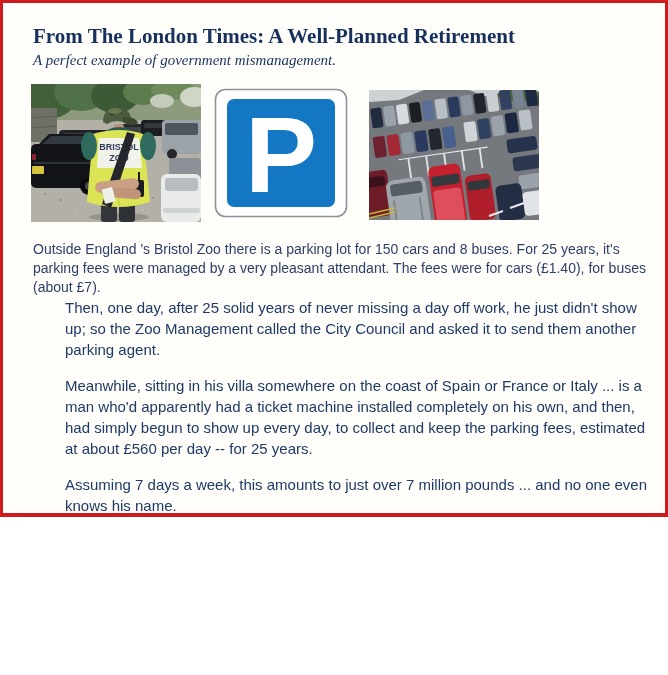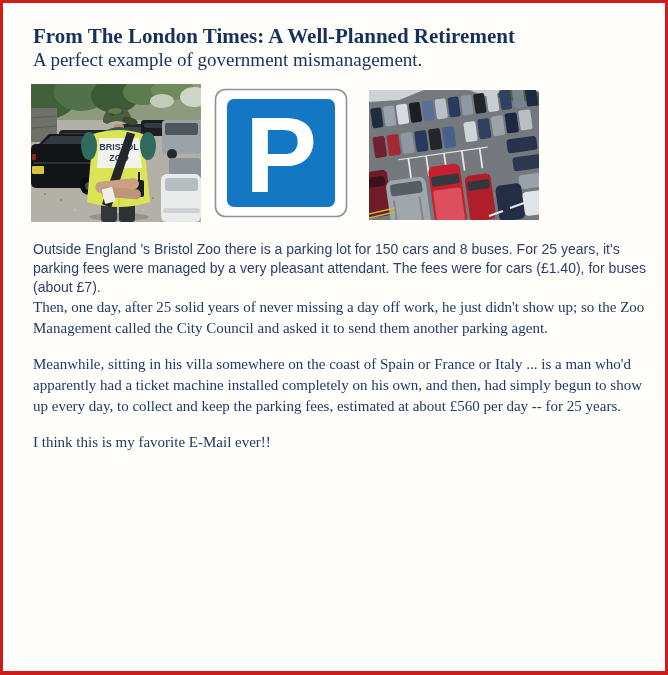--- a/index.html
+++ b/index.html
@@ -5,46 +5,47 @@
   :root{
     --border-red:#cf1b1b;
     --title-navy:#16325c;
     --sans-navy:#2e4069;
     --serif-navy:#1e3a66;
     --sign-blue:#1477c4;
     --page-bg:#fffefb;
   }
   html,body{margin:0;padding:0;background:#fff;}
   .page{
-    width:668px;height:675px;box-sizing:border-box;
+    width:668px;height:517px;box-sizing:border-box;
     border:3px solid var(--border-red);border-bottom-width:4px;
     background:var(--page-bg);overflow:hidden;
     font-family:"Liberation Serif",serif;
   }
   .inner{padding:21px 24px 0 28px;}
   .title{
     margin:0 0 4px 2px;
     font-family:"Liberation Serif",serif;
     font-size:21px;line-height:24px;font-weight:bold;
     color:var(--title-navy);
   }
   .subtitle{
     margin:0 0 0 2px;
-    font-size:19px;line-height:16px;
+    font-size:15px;line-height:16px;
     color:var(--title-navy);
+    font-style:italic;
   }
   .figures{display:flex;align-items:flex-start;margin:16px 0 18px 0;}
   .fig{flex:0 0 auto;display:block;}
   .fig-attendant{width:170px;height:138px;}
   .fig-sign{width:134px;height:130px;margin:4px 0 0 13px;}
   .fig-aerial{width:170px;height:130px;margin:6px 0 0 21px;}
   .article{width:614px;margin-left:2px;}
   .para{margin:0;color:var(--serif-navy);}
   .para.sans{font-family:"Liberation Sans",sans-serif;font-size:14px;line-height:19px;color:var(--sans-navy);}
-  .para.serif{font-family:Liberation Serif, serif;font-size:15px;line-height:21px;}
+  .para.serif{font-family:Liberation Sans, sans-serif;font-size:15px;line-height:21px;margin-left:32px;}
   .para.gap{margin-bottom:15px;}
 </style>
 </head>
 <body>
 
 <div class="page">
   <div class="inner">
 
     <h1 class="title">From The London Times: A Well-Planned Retirement</h1>
     <p class="subtitle">A perfect example of government mismanagement.</p>
@@ -197,17 +198,18 @@
         <line x1="141" y1="118" x2="155" y2="113" stroke="#e6e9eb" stroke-width="2"></line>
         <line x1="0" y1="124" x2="26" y2="118" stroke="#c8b43c" stroke-width="1.6"></line>
         <line x1="0" y1="128" x2="26" y2="122" stroke="#c8b43c" stroke-width="1.6"></line>
       </svg>
     </div>
 
     <div class="article">
         <p class="para sans">Outside England 's Bristol Zoo there is a parking lot for 150 cars and 8 buses. For 25 years, it's parking fees were managed by a very pleasant attendant. The fees were for cars (£1.40), for buses (about £7).</p>
         <p class="para serif gap">Then, one day, after 25 solid years of never missing a day off work, he just didn't show up; so the Zoo Management called the City Council and asked it to send them another parking agent.</p>
         <p class="para serif gap">Meanwhile, sitting in his villa somewhere on the coast of Spain or France or Italy ... is a man who'd apparently had a ticket machine installed completely on his own, and then, had simply begun to show up every day, to collect and keep the parking fees, estimated at about £560 per day -- for 25 years.</p>
+        <p class="para serif gap">Assuming 7 days a week, this amounts to just over 7 million pounds ... and no one even knows his name.</p>
         <p class="para serif">I think this is my favorite E-Mail ever!!</p>
       </div>
 
   </div>
 </div>
 
 </body></html>

